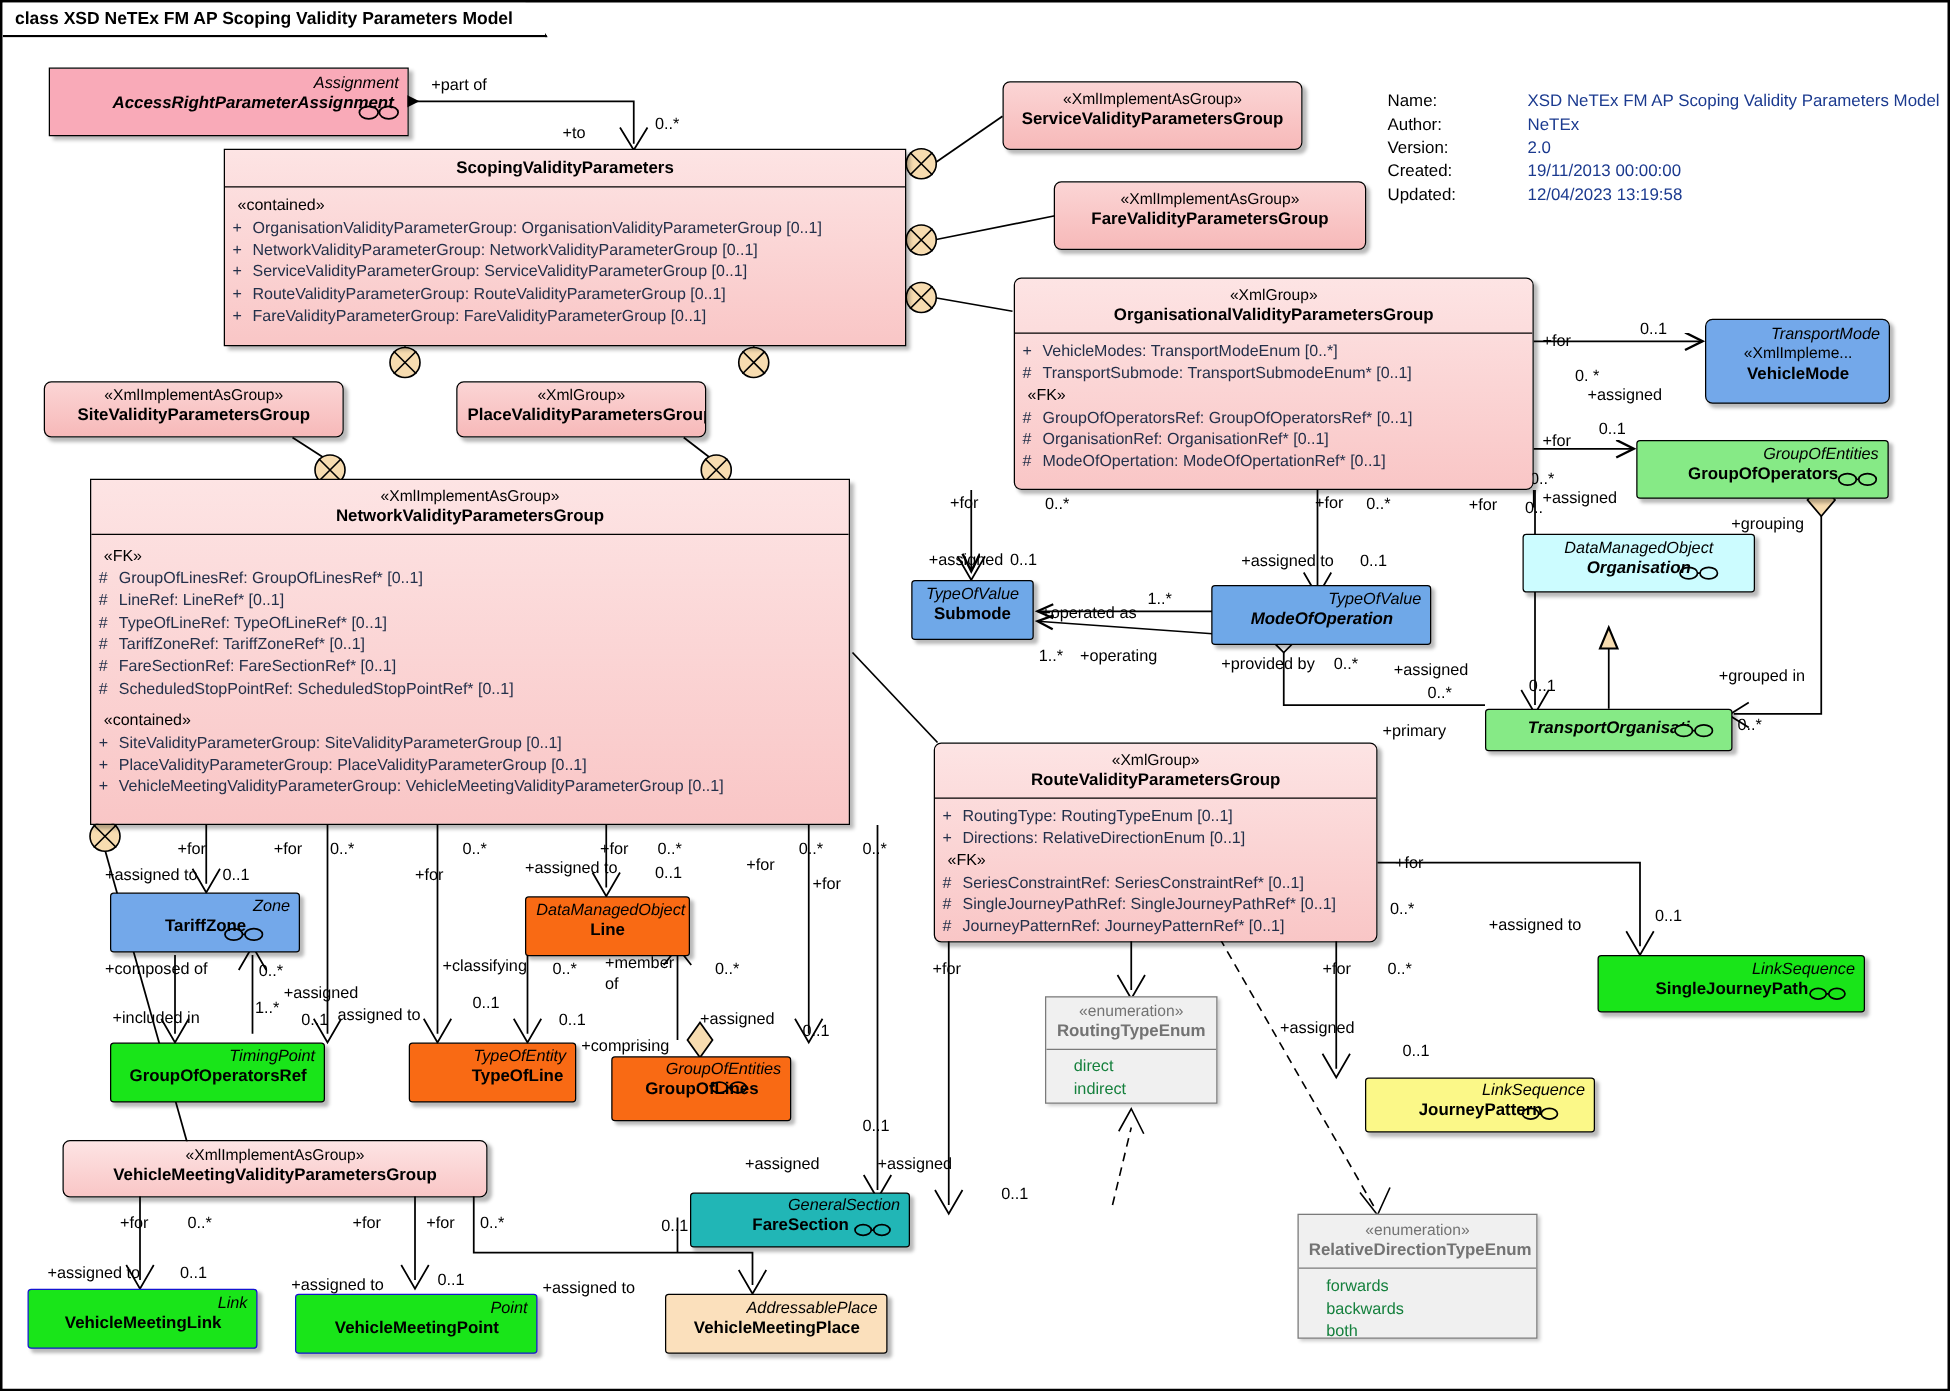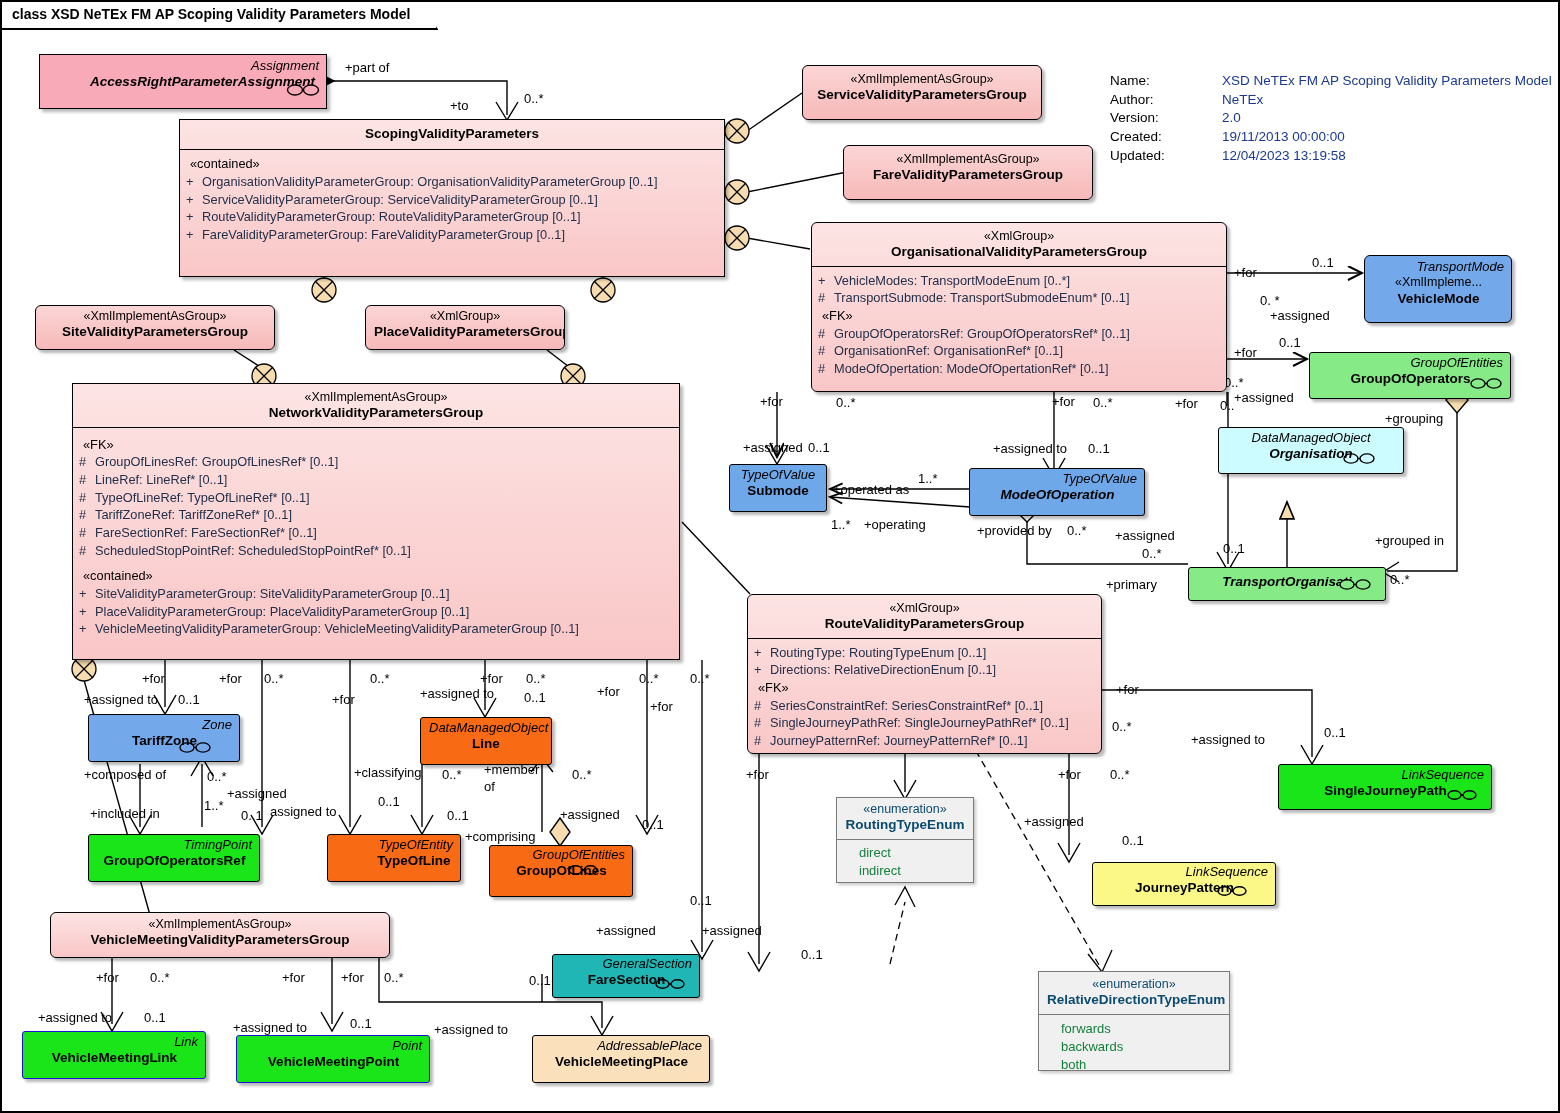--- a/index.html
+++ b/index.html
@@ -50,21 +50,21 @@
   .blue2{background:#6fa8e8;}
   .cyan{background:#ccfcff;}
   .green{background:#86ea86;}
   .greenBright{background:#19e519;border-color:#1414d2;}
   .greenBright2{background:#19e519;}
   .orange{background:#f96a14;}
   .teal{background:#21b6b6;}
   .yellow{background:#fbf888;}
   .tan{background:#fbe0bc;}
   .enumBox{background:#f0f0f0;border-color:#7a7a7a;box-shadow:2px 2px 3px rgba(0,0,0,.22);}
-  .enumBox .hdr{color:#0c4a6e;}
+  .enumBox .hdr{color:#737373;}
   .enumBox .attrs .ln{color:#15803d;font-size:13px;padding-left:16px;}
 
   
   .rnd{border-radius:6px;}
   .rnd3{border-radius:3px;}
 
   
   #wires{position:absolute;left:0;top:0;width:1560px;height:1113px;pointer-events:none;}
   #wires text{font-family:"Liberation Sans",sans-serif;font-size:13px;fill:#000;}
   .mult{font-size:13px;}
@@ -369,20 +369,21 @@
       <path d="M16.5,7 L17.5,7" stroke="#000" stroke-width="1.4"></path>
     </svg>
   </div>
 
   <div class="cls pinkGrad" style="left:177px;top:117px;width:546px;height:158px;">
     <div class="hdr" style="padding:6px 8px 7px;"><span class="nm">ScopingValidityParameters</span></div>
     <div class="sep"></div>
     <div class="attrs">
       <div class="grp">«contained»</div>
       <div class="ln"><span class="vis">+</span><span>OrganisationValidityParameterGroup: OrganisationValidityParameterGroup [0..1]</span></div>
+      <div class="ln"><span class="vis">+</span><span>NetworkValidityParameterGroup: NetworkValidityParameterGroup [0..1]</span></div>
       <div class="ln"><span class="vis">+</span><span>ServiceValidityParameterGroup: ServiceValidityParameterGroup [0..1]</span></div>
       <div class="ln"><span class="vis">+</span><span>RouteValidityParameterGroup: RouteValidityParameterGroup [0..1]</span></div>
       <div class="ln"><span class="vis">+</span><span>FareValidityParameterGroup: FareValidityParameterGroup [0..1]</span></div>
     </div>
   </div>
 
   <div class="cls pinkPlain rnd" style="left:800px;top:63px;width:240px;height:55px;">
     <div class="hdr" style="padding-top:6px;">
       <span class="stereo" style="display:block;">«XmlImplementAsGroup»</span>
       <span class="nm">ServiceValidityParametersGroup</span>
@@ -565,21 +566,21 @@
       <span class="parent">GroupOfEntities</span>
       <span class="nm" style="display:block;text-align:center;">GroupOfLines</span>
     </div>
     <svg style="position:absolute;right:34px;top:18px;" width="30" height="12">
       <ellipse cx="7.5" cy="6" rx="6.5" ry="4.3" fill="none" stroke="#000" stroke-width="1.4"></ellipse>
       <ellipse cx="22.5" cy="6" rx="6.5" ry="4.3" fill="none" stroke="#000" stroke-width="1.4"></ellipse>
       <path d="M14,6 L16,6" stroke="#000" stroke-width="1.4"></path>
     </svg>
   </div>
 
-  <div class="cls teal rnd3" style="left:550px;top:952px;width:148px;height:44px;">
+  <div class="cls teal rnd3" style="left:550px;top:952px;width:176px;height:44px;">
     <div class="hdr rt" style="padding-top:1px;">
       <span class="parent">GeneralSection</span>
       <span class="nm" style="display:block;text-align:center;">FareSection</span>
     </div>
     <svg style="position:absolute;right:14px;bottom:7px;" width="30" height="12">
       <ellipse cx="7.5" cy="6" rx="6.5" ry="4.3" fill="none" stroke="#000" stroke-width="1.4"></ellipse>
       <ellipse cx="22.5" cy="6" rx="6.5" ry="4.3" fill="none" stroke="#000" stroke-width="1.4"></ellipse>
       <path d="M14,6 L16,6" stroke="#000" stroke-width="1.4"></path>
     </svg>
   </div>

